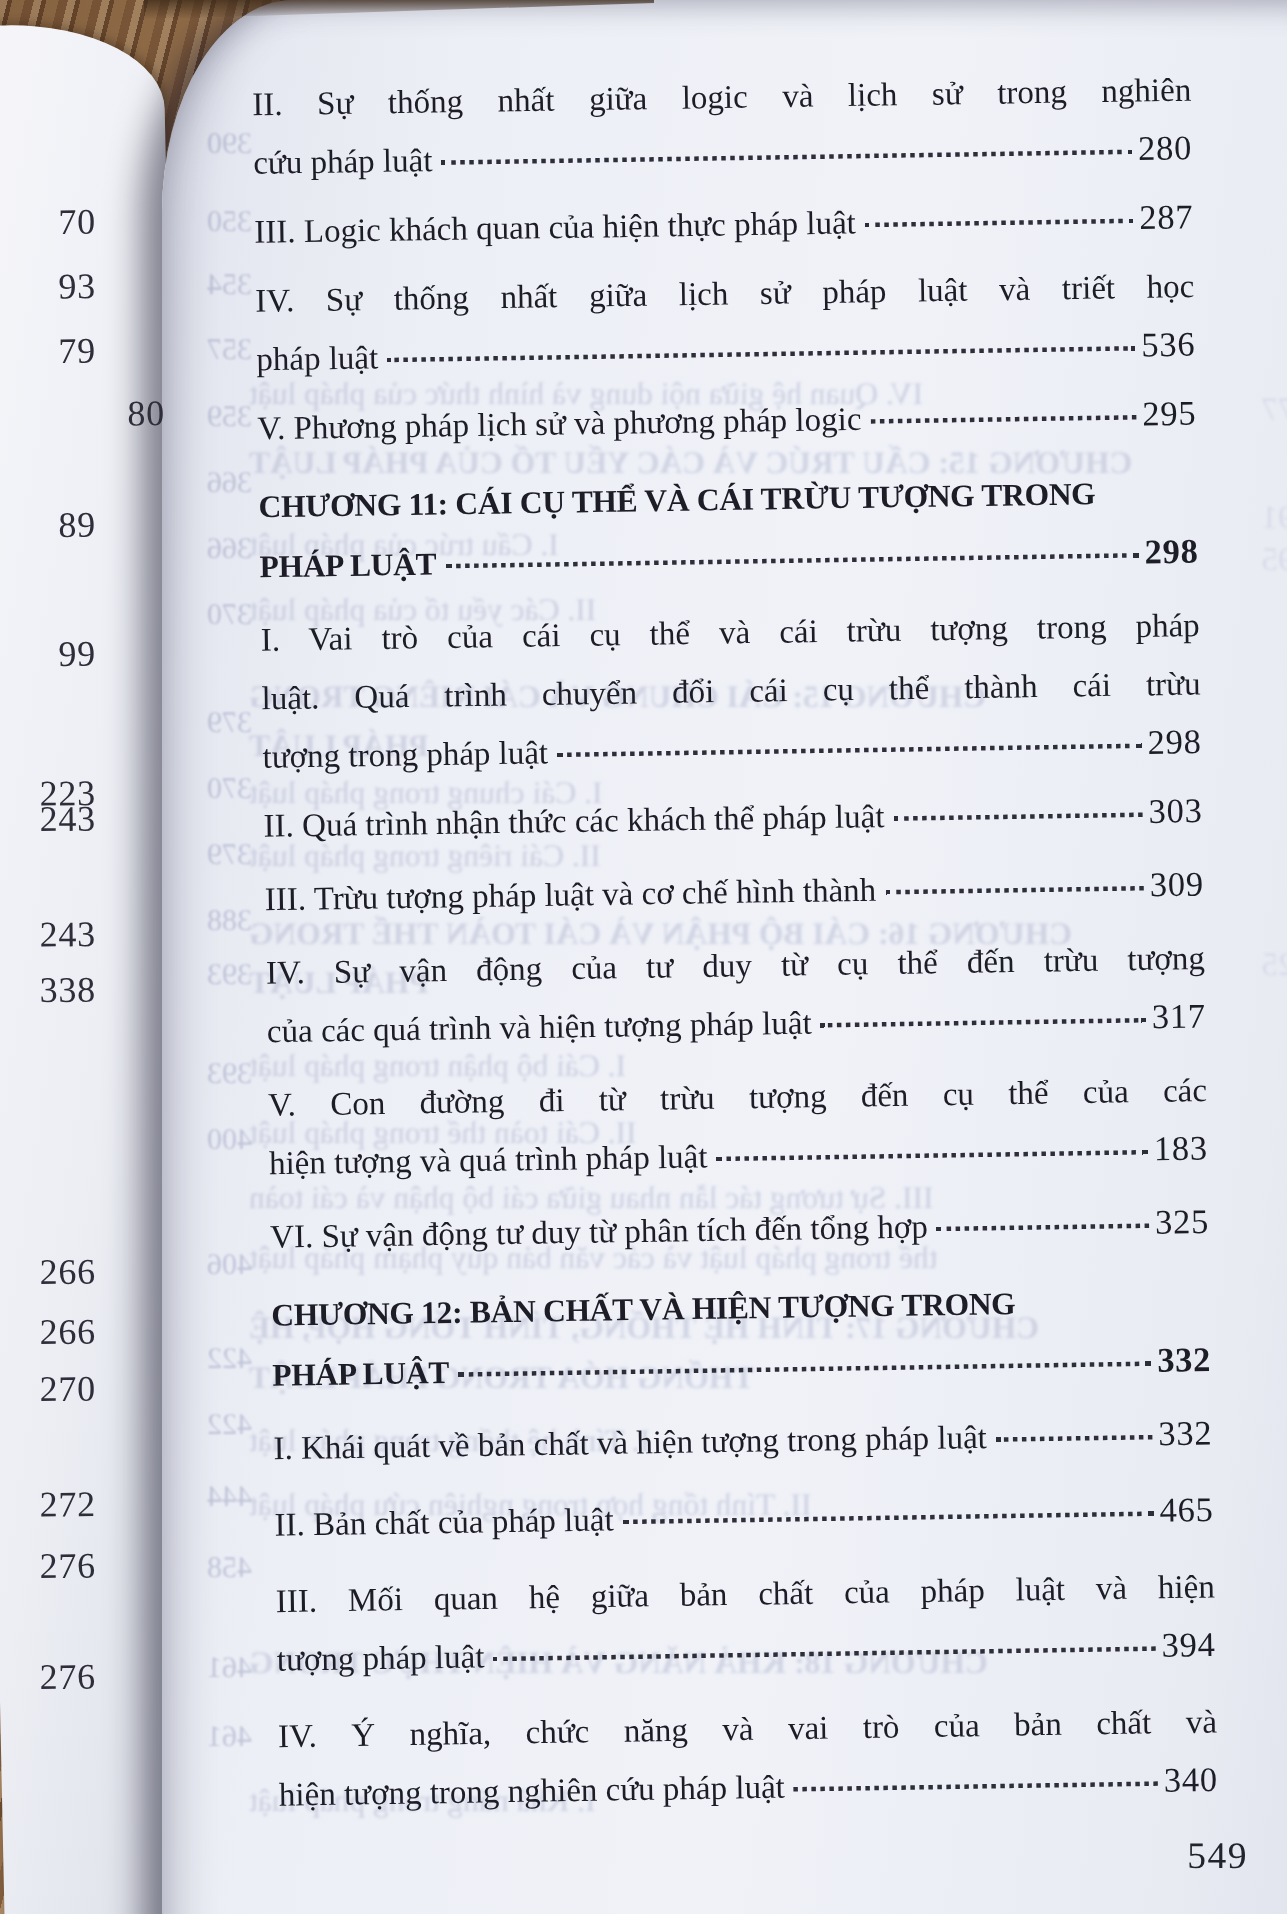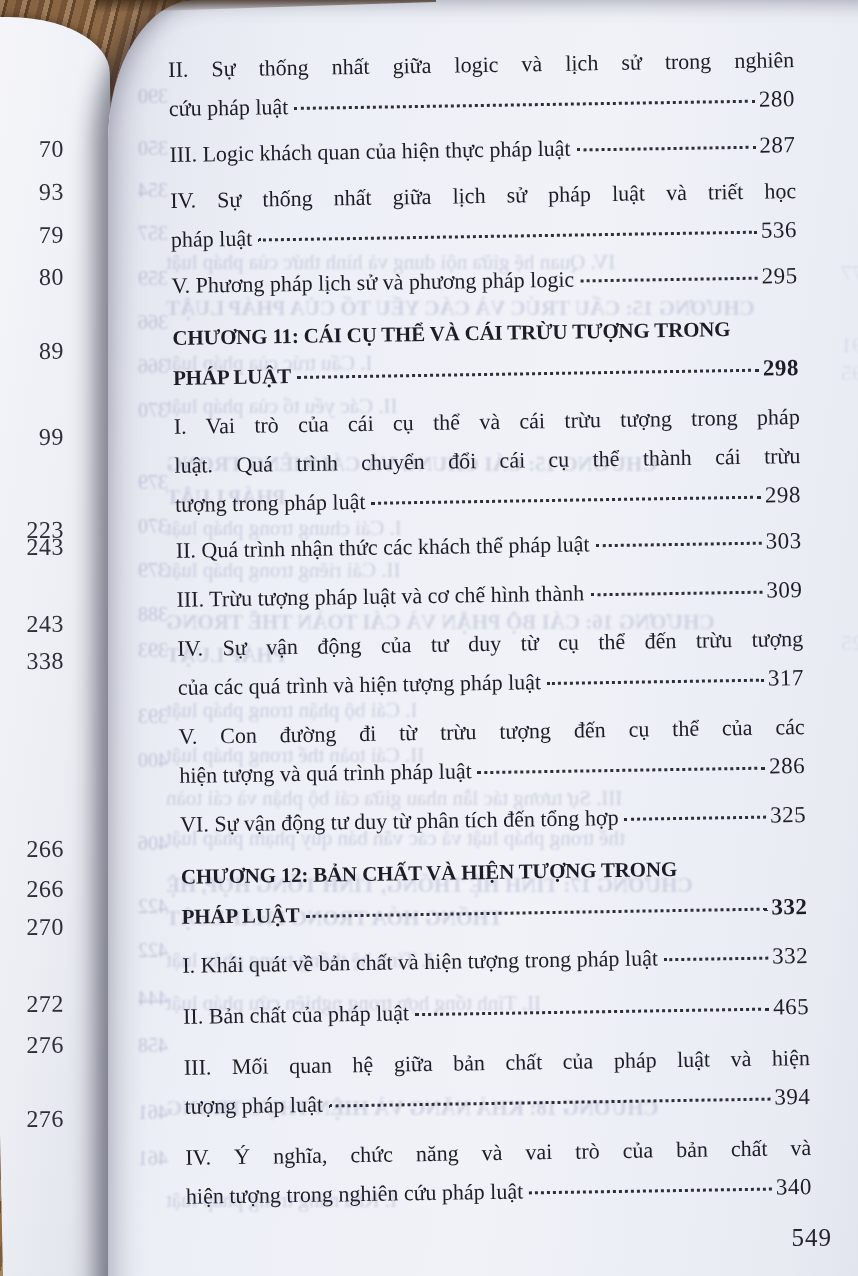--- a/index.html
+++ b/index.html
@@ -90,21 +90,21 @@
 </head>
 <body>
 
 <div class="wood-bg"></div>
 
 <div class="left-page"></div>
 <div id="left-nums" style="position:absolute;inset:0;z-index:3;pointer-events:none;">
     <div class="left-num" style="top: 136px;">70</div>
     <div class="left-num" style="top: 179px;">93</div>
     <div class="left-num" style="top: 222px;">79</div>
-    <div class="left-num" style="top: 264px;">80</div>
+    <div class="left-num" style="top: 264px; padding-left: 46px;">80</div>
     <div class="left-num" style="top: 338px;">89</div>
     <div class="left-num" style="top: 424px; font-family: Liberation Serif, serif;">99</div>
     <div class="left-num" style="top: 517px;">223</div>
     <div class="left-num" style="top: 534px;">243</div>
     <div class="left-num" style="top: 611px;">243</div>
     <div class="left-num" style="top: 648px;">338</div>
     <div class="left-num" style="top: 836px;">266</div>
     <div class="left-num" style="top: 876px;">266</div>
     <div class="left-num" style="top: 914px;">270</div>
     <div class="left-num" style="top: 991px;">272</div>
@@ -224,21 +224,21 @@
         <span class="txt">của các quá trình và hiện tượng pháp luật</span>
         <span class="dots"></span>
         <span class="pagenum">317</span>
       </div>
       <div class="row item" style="margin-top: 10px;">
         <span class="txt fill">V. Con đường đi từ trừu tượng đến cụ thể của các</span>
       </div>
       <div class="row item" style="margin-top: 0px;">
         <span class="txt">hiện tượng và quá trình pháp luật</span>
         <span class="dots"></span>
-        <span class="pagenum">286</span>
+        <span class="pagenum">183</span>
       </div>
       <div class="row item" style="margin-top: 10px;">
         <span class="txt">VI. Sự vận động tư duy từ phân tích đến tổng hợp</span>
         <span class="dots"></span>
         <span class="pagenum">325</span>
       </div>
       <div class="row chapter" style="margin-top: 14px;">
         <span class="txt">CHƯƠNG 12: BẢN CHẤT VÀ HIỆN TƯỢNG TRONG</span>
       </div>
       <div class="row chapter" style="margin-top: 0px;">

